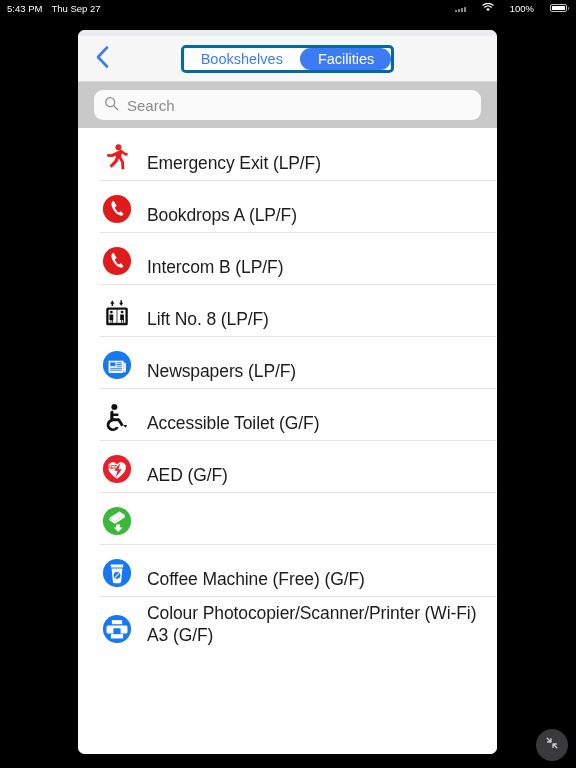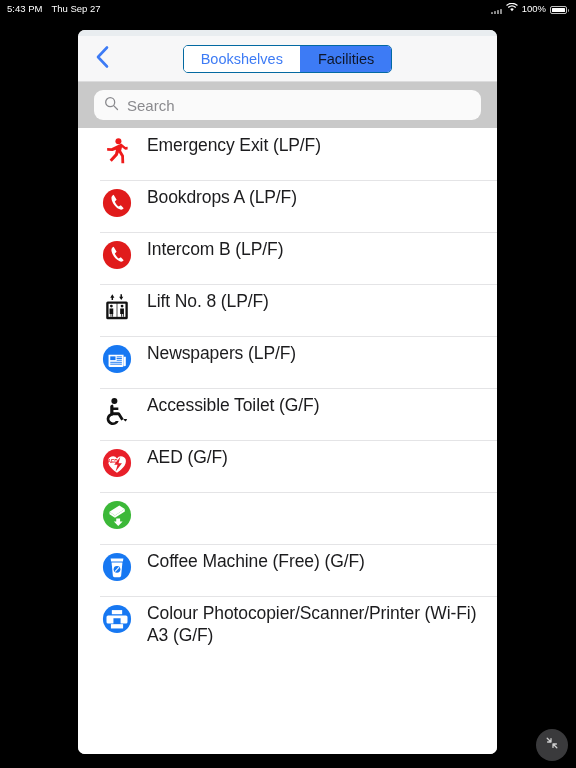--- a/index.html
+++ b/index.html
@@ -12,21 +12,21 @@
   
   .statusbar {
     position: absolute; top: 0; left: 0;
     width: 574px; height: 16px;
     color: #fff;
     display: flex; align-items: center;
     font-size: 9.5px;
     z-index: 20;
   }
   .sb-left { display: flex; align-items: center; gap: 9px; padding-left: 7px; }
-  .sb-right { position: absolute; right: 7px; display: flex; align-items: flex-end; gap: 4px; }
+  .sb-right { position: absolute; right: 7px; display: flex; align-items: center; gap: 16px; }
   .sb-dots { display: flex; align-items: flex-end; gap: 1px; opacity: .55; height: 7px; }
   .sb-dots i { width: 2px; background: #fff; border-radius: .5px; display: block; }
   .sb-dots i:nth-child(1){height:2px}.sb-dots i:nth-child(2){height:3px}
   .sb-dots i:nth-child(3){height:4px}.sb-dots i:nth-child(4){height:5px}
   .battery {
     width: 17px; height: 8px; border: 1px solid rgba(255,255,255,.75);
     border-radius: 2px; position: relative; padding: 1px;
   }
   .battery::after {
     content:""; position:absolute; right:-3px; top:2px; width:1.5px; height:3px;
@@ -54,35 +54,35 @@
     position: relative;
     display: flex; align-items: center;
   }
   .back-btn {
     position: absolute; left: 9px; top: 50%; transform: translateY(-50%);
     width: 30px; height: 30px; display: flex; align-items: center; justify-content: center;
   }
   .segmented {
     margin: 4px auto;
     display: flex;
-    border: 1px solid #0369a1;
+    border: 3px solid #0369a1;
     border-radius: 5px;
     overflow: hidden;
     height: 28px;
     justify-content: flex-end;
   }
   .seg {
     display: flex; align-items: center; justify-content: center;
     font-size: 14.5px;
     padding: 0 17px;
     color: #3d7bf5;
     background: #fff;
     white-space: nowrap;
   }
-  .seg.active { background: #3d7bf5; color: #0f172a; }
+  .seg.active { background: #3d7bf5; color: #ffffff; border-radius: 11px; }
   .seg + .seg { border-left: 1px solid #3d7bf5; }
 
   
   .search-wrap {
     background: #c9c9c9;
     padding: 8px 16px;
     flex: 0 0 auto;
   }
   .search-field {
     background: #fafafa;
@@ -90,21 +90,21 @@
     height: 30px;
     display: flex; align-items: center;
     gap: 8px;
     padding: 0 10px;
   }
   .search-placeholder { color: #8a8a8e; font-size: 15px; }
 
   
   .list { flex: 1 1 auto; background: #fff; overflow: hidden; }
   .row {
-    display: flex; align-items: flex-start;
+    display: flex; align-items: flex-end;
     gap: 13px;
     min-height: 52px;
     padding: 6px 10px 6px 22px;
     position: relative;
   }
   .row + .row::before {
     content: ""; position: absolute; top: 0; left: 22px; right: 0;
     height: 1px; background: #e4e4e6;
   }
   .row-icon {

